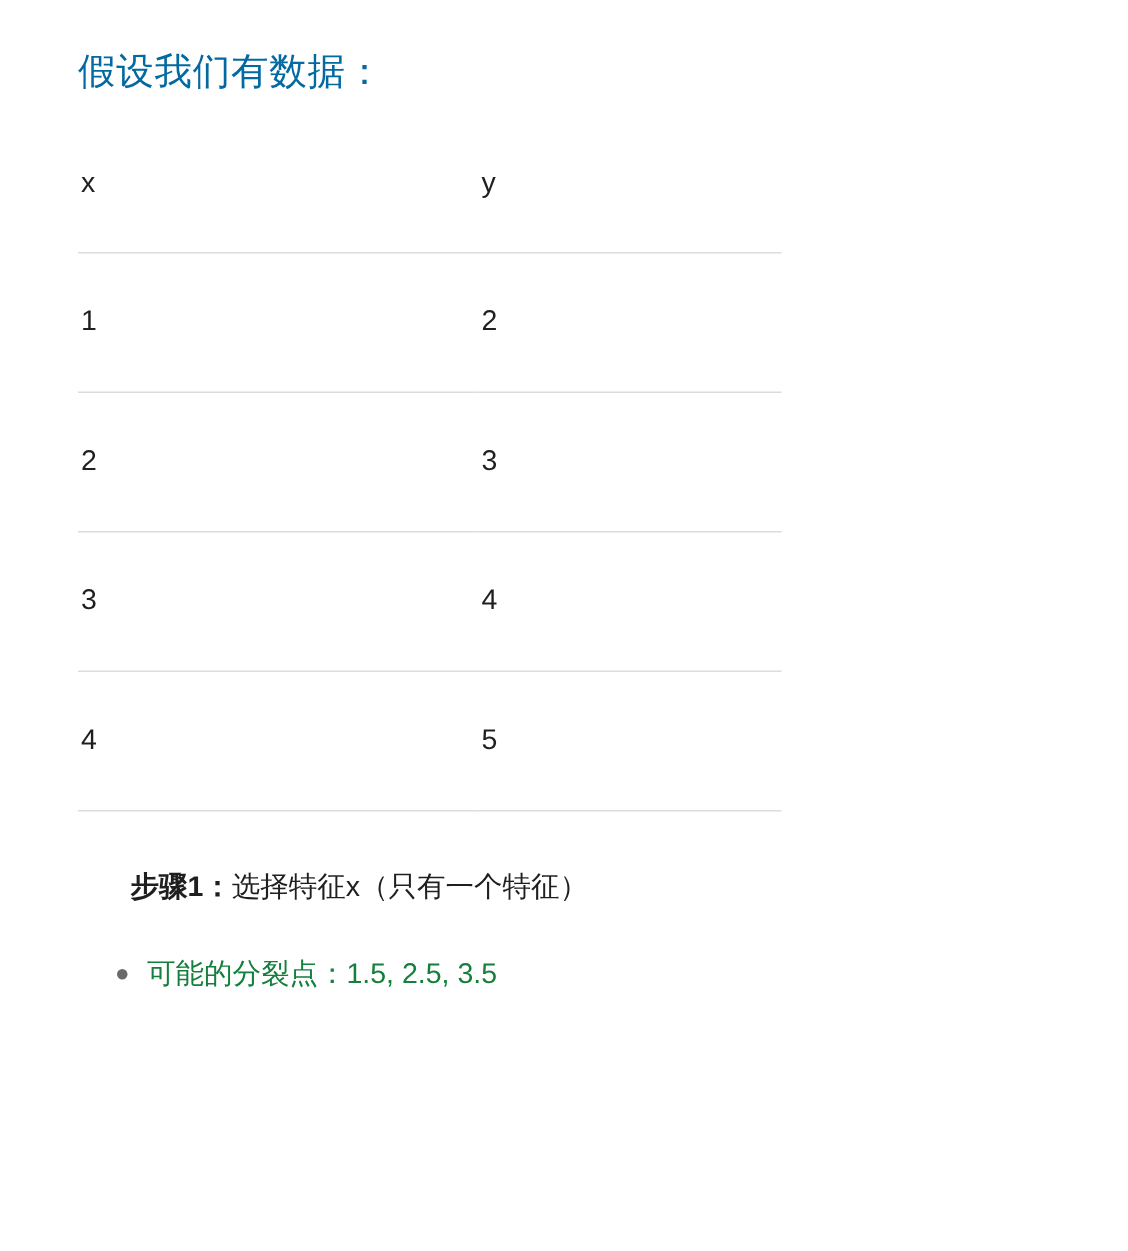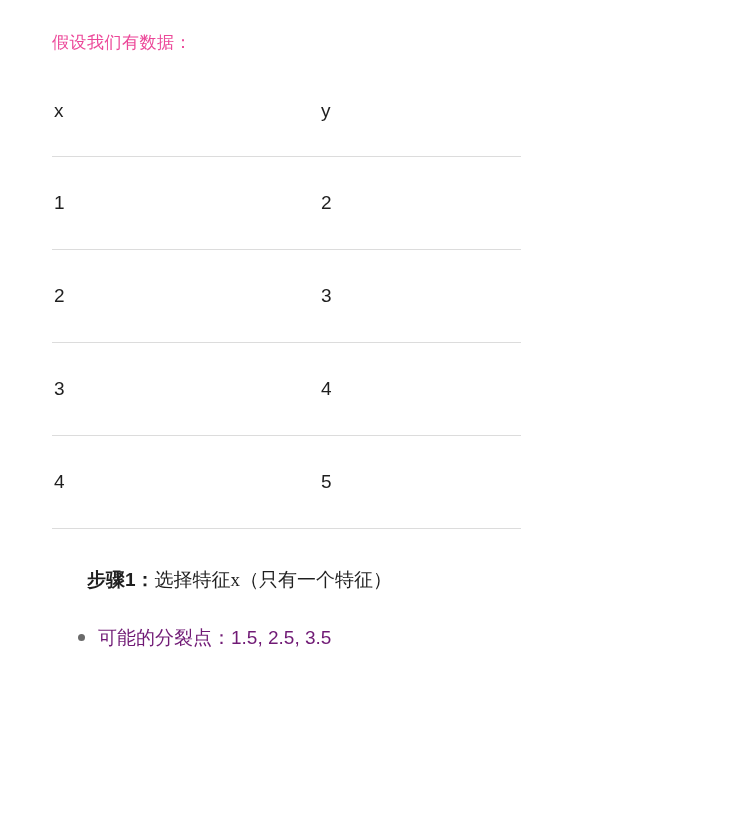--- a/index.html
+++ b/index.html
@@ -12,23 +12,23 @@
     height: 834px;
     font-family: "Liberation Sans", "DejaVu Sans", sans-serif;
     color: #1a1a1a;
     overflow: hidden;
   }
   .page {
     padding: 30px 52px 0 52px;
     box-sizing: border-box;
   }
   .intro {
-    font-size: 17px;
+    font-size: 25px;
     line-height: 1.5;
-    color: #ec4899;
+    color: #0369a1;
     margin: 0 0 44px 0;
     letter-spacing: 0.5px;
   }
   table.data-table {
     border-collapse: collapse;
     width: 465px;
     table-layout: fixed;
   }
   table.data-table th {
     text-align: left;
@@ -66,31 +66,30 @@
     line-height: 1.55;
     color: #1f1f1f;
     margin: 0 0 18px 0;
   }
   .step-label {
     font-weight: bold;
     margin-left: 35px;
   }
   .step-text {
     font-weight: 400;
-    font-family: Liberation Serif, serif;
   }
   ul.bullets {
     margin: 30px 0 0 0;
     padding-left: 26px;
     list-style: none;
   }
   ul.bullets li {
     font-size: 19px;
     line-height: 1.5;
-    color: #701a75;
+    color: #15803d;
     position: relative;
     padding-left: 20px;
   }
   ul.bullets li::before {
     content: "";
     position: absolute;
     left: 0;
     top: 10px;
     width: 7px;
     height: 7px;

